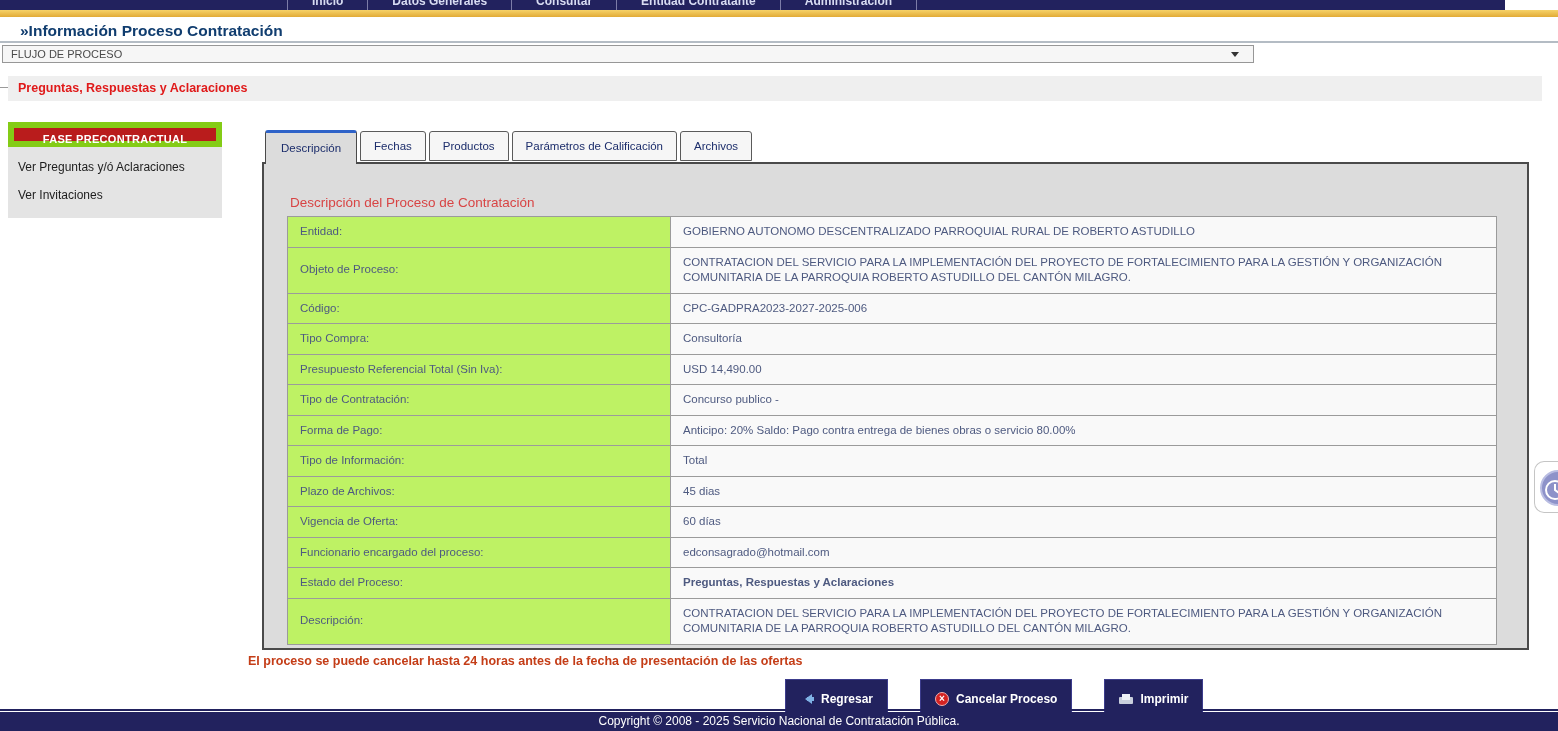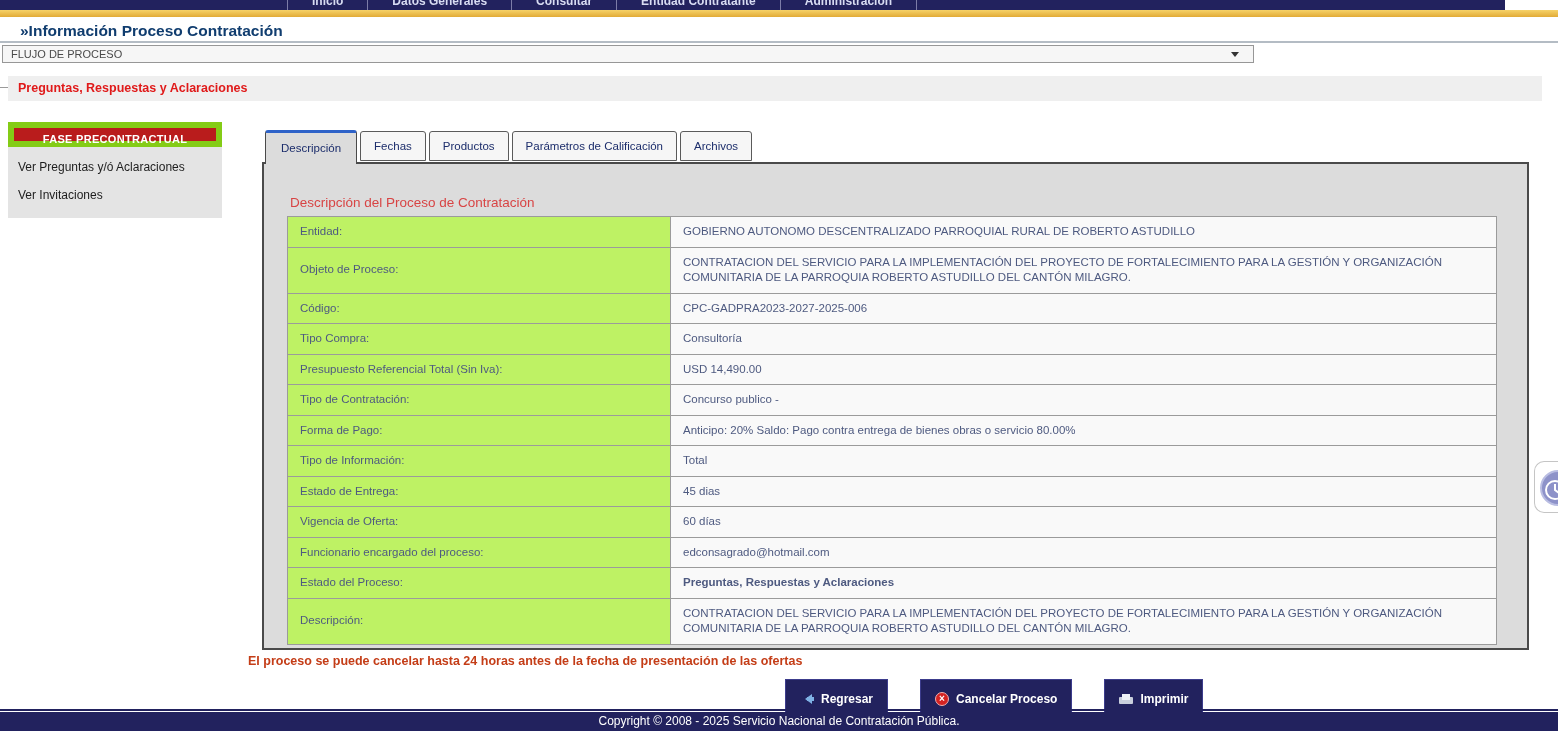--- a/index.html
+++ b/index.html
@@ -169,21 +169,21 @@
         </tr>
         <tr>
           <td class="lbl">Forma de Pago:</td>
           <td class="val">Anticipo: 20% Saldo: Pago contra entrega de bienes obras o servicio 80.00%</td>
         </tr>
         <tr>
           <td class="lbl">Tipo de Información:</td>
           <td class="val">Total</td>
         </tr>
         <tr>
-          <td class="lbl">Estado de Entrega:</td>
+          <td class="lbl">Plazo de Archivos:</td>
           <td class="val">45 dias</td>
         </tr>
         <tr>
           <td class="lbl">Vigencia de Oferta:</td>
           <td class="val">60 días</td>
         </tr>
         <tr>
           <td class="lbl">Funcionario encargado del proceso:</td>
           <td class="val">edconsagrado@hotmail.com</td>
         </tr>

